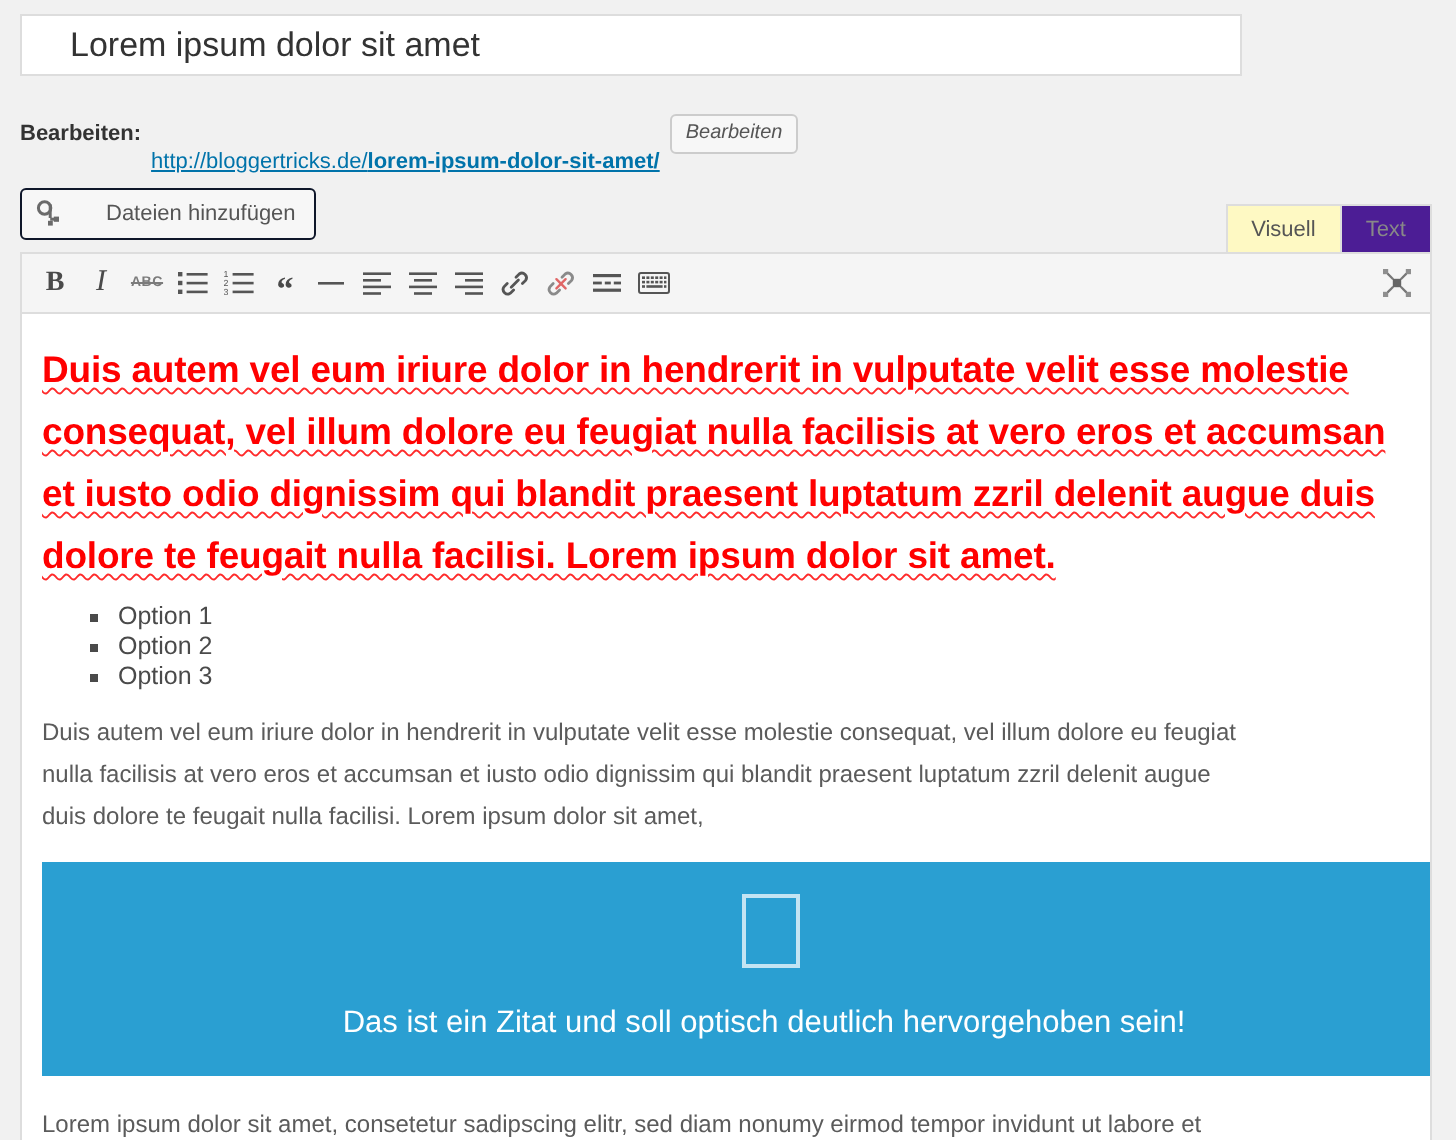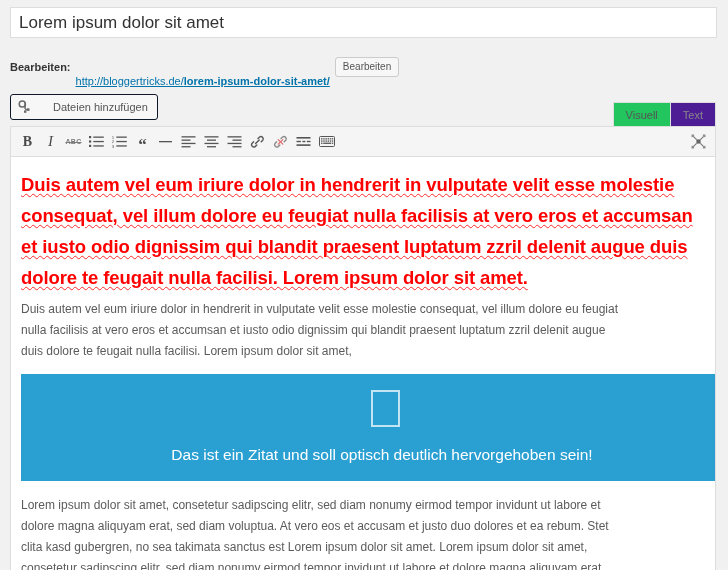--- a/index.html
+++ b/index.html
@@ -22,25 +22,25 @@
     background: #f1f1f1;
     box-sizing: border-box;
   }
 
   
   .title-wrap {
     padding: 7px 10px 0 10px;
     background: #f1f1f1;
   }
   .title-input {
-    width: 707px;
+    width: 611px;
     box-sizing: border-box;
     height: 31px;
     line-height: 31px;
-    padding: 0 8px;
+    padding: 0 24px;
     font-size: 17px;
     color: #333;
     background: #fff;
     border: 1px solid #ddd;
     border-radius: 0;
     outline: none;
     font-family: "Liberation Sans", sans-serif;
     display: block;
   }
 
@@ -73,20 +73,21 @@
     font-size: 10px;
     line-height: 16px;
     padding: 1px 7px;
     background: #f7f7f7;
     border: 1px solid #ccc;
     border-radius: 3px;
     color: #555;
     cursor: pointer;
     font-family: "Liberation Sans", sans-serif;
     white-space: nowrap;
+    font-style: italic;
   }
 
   
   .editor-wrap {
     margin: 9px 12px 0 10px;
     position: relative;
   }
 
   
   .media-bar {
@@ -136,21 +137,21 @@
     border: 1px solid #ddd;
     border-bottom: none;
     background: #4c1d95;
     color: #888;
     cursor: pointer;
     line-height: 14px;
     margin-left: -1px;
     position: relative;
   }
   .etab.active {
-    background: #22c55e;
+    background: #fef9c3;
     color: #555;
     border-color: #ddd;
     z-index: 2;
     text-align: center;
   }
 
   
   .editor-box {
     border: 1px solid #ddd;
     background: #fff;
@@ -464,20 +465,25 @@
               <path d="M12.2 12.2 L9.4 9.4"></path>
             </g>
           </svg>
         </div>
       </div>
 
       <div class="content-area">
 
         <div class="red-heading spell">Duis autem vel eum iriure dolor in hendrerit in vulputate velit esse molestie consequat, vel illum dolore eu feugiat nulla facilisis at vero eros et accumsan et iusto odio dignissim qui blandit praesent luptatum zzril delenit augue duis dolore te feugait nulla facilisi. Lorem ipsum dolor sit amet.</div>
 
+        <ul class="opt-list">
+          <li>Option 1</li>
+          <li>Option 2</li>
+          <li>Option 3</li>
+        </ul>
 
         <p class="body-para">Duis autem vel eum iriure dolor in hendrerit in vulputate velit esse molestie consequat, vel illum dolore eu feugiat nulla facilisis at vero eros et accumsan et iusto odio dignissim qui blandit praesent luptatum zzril delenit augue duis dolore te feugait nulla facilisi. Lorem ipsum dolor sit amet,</p>
 
         <div class="quote-box">
           <span class="quote-glyph"></span>
           <span class="quote-text">Das ist ein Zitat und soll optisch deutlich hervorgehoben sein!</span>
         </div>
 
         <p class="body-para last">Lorem ipsum dolor sit amet, consetetur sadipscing elitr, sed diam nonumy eirmod tempor invidunt ut labore et dolore magna aliquyam erat, sed diam voluptua. At vero eos et accusam et justo duo dolores et ea rebum. Stet clita kasd gubergren, no sea takimata sanctus est Lorem ipsum dolor sit amet. Lorem ipsum dolor sit amet, consetetur sadipscing elitr, sed diam nonumy eirmod tempor invidunt ut labore et dolore magna aliquyam erat,</p>
       </div>

